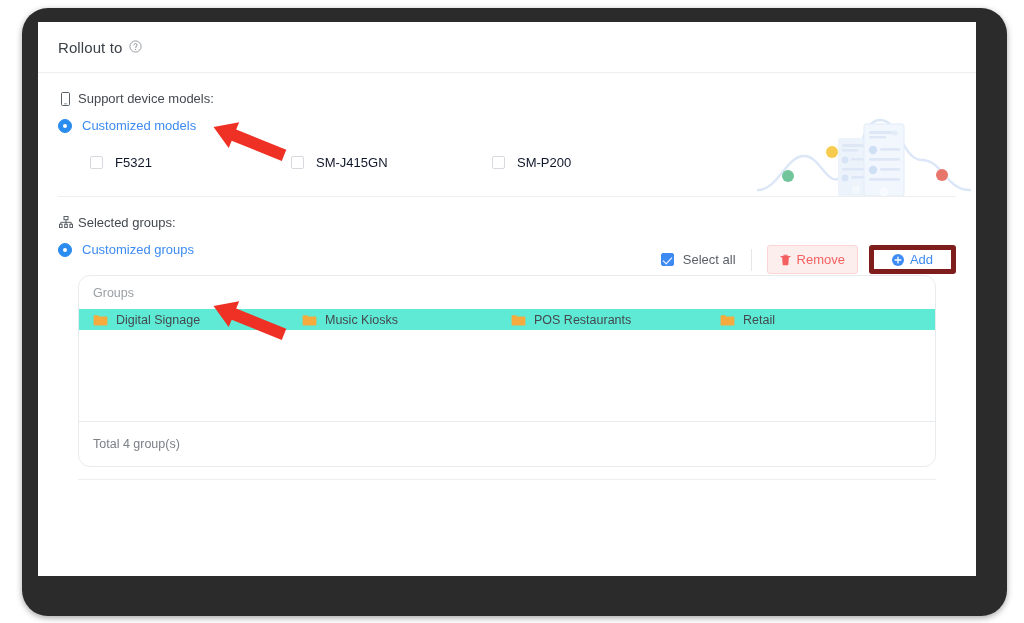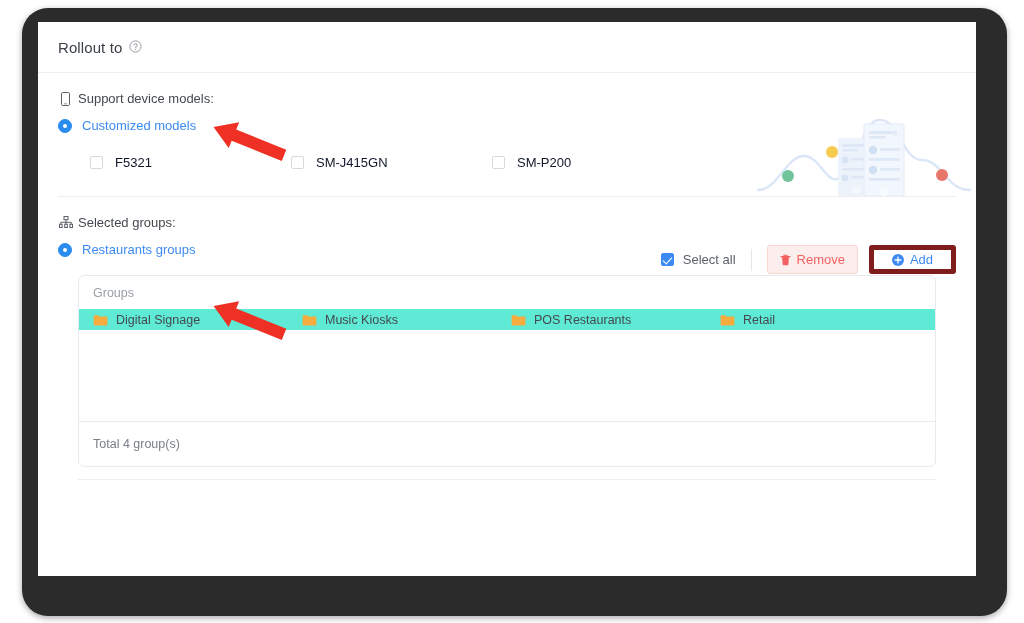--- a/index.html
+++ b/index.html
@@ -216,21 +216,21 @@
   .btn-add {
     background: #ffffff;
     border: 5px solid #7f1d1d;
     color: #3d8bf2;
   }
 
   
   .table-wrap {
     margin: 18px 20px 0 20px;
     border: 1px solid #e8ebed;
-    border-radius: 6px;
+    border-radius: 12px;
     background: #fff;
   }
   .table-head {
     font-size: 12.5px;
     color: #9aa0a6;
     padding: 10px 14px 9px 14px;
   }
   .table-body { min-height: 112px; }
   .group-row {
     display: flex;
@@ -370,21 +370,21 @@
           <rect x="5.7" y="8.3" width="2.6" height="3.2" fill="none" stroke="#5a6067" stroke-width="1"></rect>
           <rect x="10.9" y="8.3" width="2.6" height="3.2" fill="none" stroke="#5a6067" stroke-width="1"></rect>
         </svg>
       </span>
       <span>Selected groups:</span>
     </div>
 
 
     <div class="radio-row checked">
       <span class="radio checked"></span>
-      <span class="radio-label">Restaurants groups</span>
+      <span class="radio-label">Customized groups</span>
     </div>
 
     <div class="groups-toolbar">
       <label class="select-all">
         <span class="cb checked"></span>
         <span>Select all</span>
       </label>
 
       <span class="tb-sep"></span>
 

